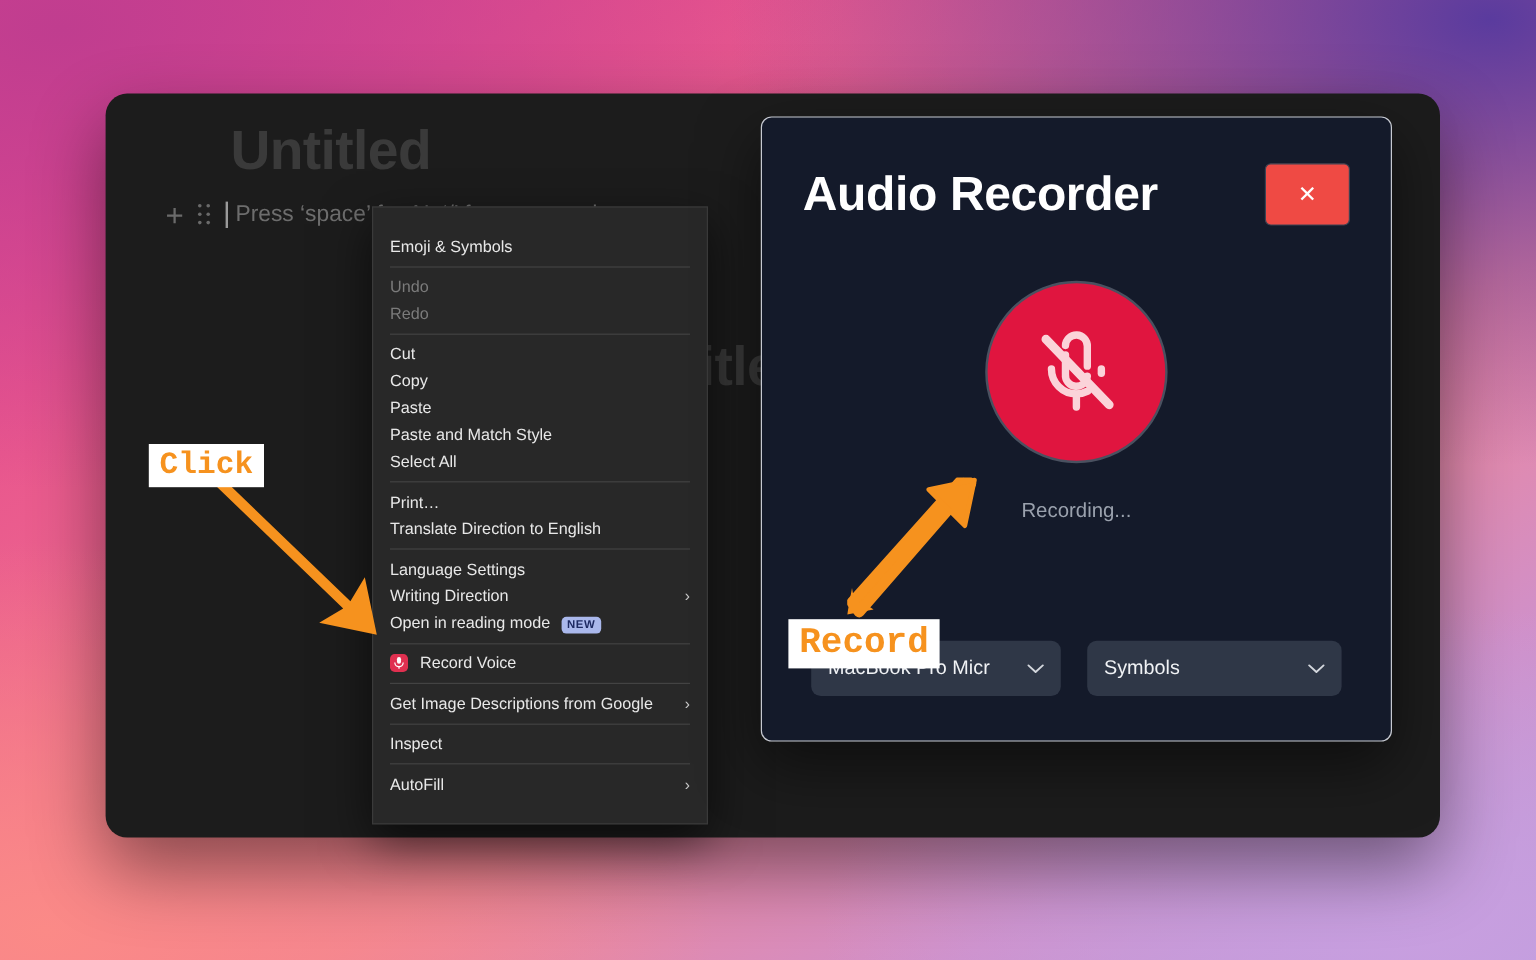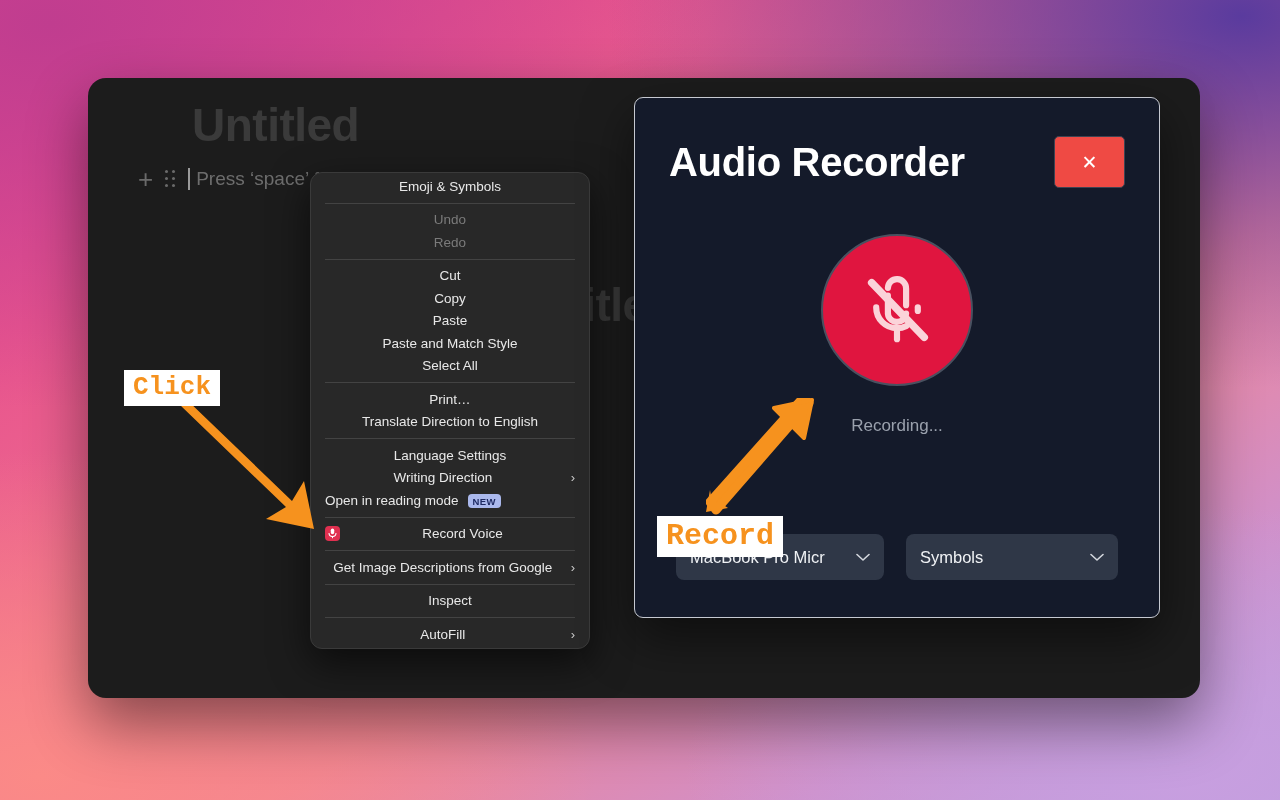--- a/index.html
+++ b/index.html
@@ -10,21 +10,20 @@
 
   
   #desktop {
     position:relative; width:1280px; height:800px;
     background:
       radial-gradient(ellipse 70% 60% at 92% 96%, #c89fe0 0%, rgba(200,159,224,0) 55%),
       radial-gradient(ellipse 75% 70% at 3% 97%, #fb8a87 0%, rgba(251,138,135,0) 58%),
       radial-gradient(ellipse 80% 75% at 97% 2%, #5a3b9e 0%, rgba(90,59,158,0) 62%),
       radial-gradient(ellipse 85% 80% at 4% 3%, #c03d8f 0%, rgba(192,61,143,0) 60%),
       linear-gradient(150deg, #de4593 0%, #e8548e 22%, #ef6f8d 45%, #ef8498 62%, #d090c9 82%, #b89ddc 100%);
-    text-align: center;
   }
 
   
   #app-window {
     position:absolute; left:88px; top:78px;
     width:1112px; height:620px;
     background:#1c1c1c;
     border-radius:18px;
     box-shadow:0 26px 60px rgba(0,0,0,.45);
     overflow:hidden;
@@ -59,23 +58,23 @@
     position:absolute; left:425px; top:278px;
     font-size:19px; color:#6d6d6d; white-space:nowrap;
   }
 
   
   #context-menu {
     position:absolute; left:310px; top:172px;
     width:280px;
     background:#282828;
     border:1px solid #3a3a3a;
-    border-radius:12px;
+    border-radius:0;
     box-shadow:0 14px 38px rgba(0,0,0,.6);
-    padding:2px 0;
+    padding:21px 0;
     font-size:13.5px; color:#e8e8e8;
     z-index:30;
   }
   .menu-item {
     position:relative;
     display:flex; align-items:center;
     height:22.5px; padding:0 14px;
     white-space:nowrap;
   }
   .menu-item .label { flex:1; }

